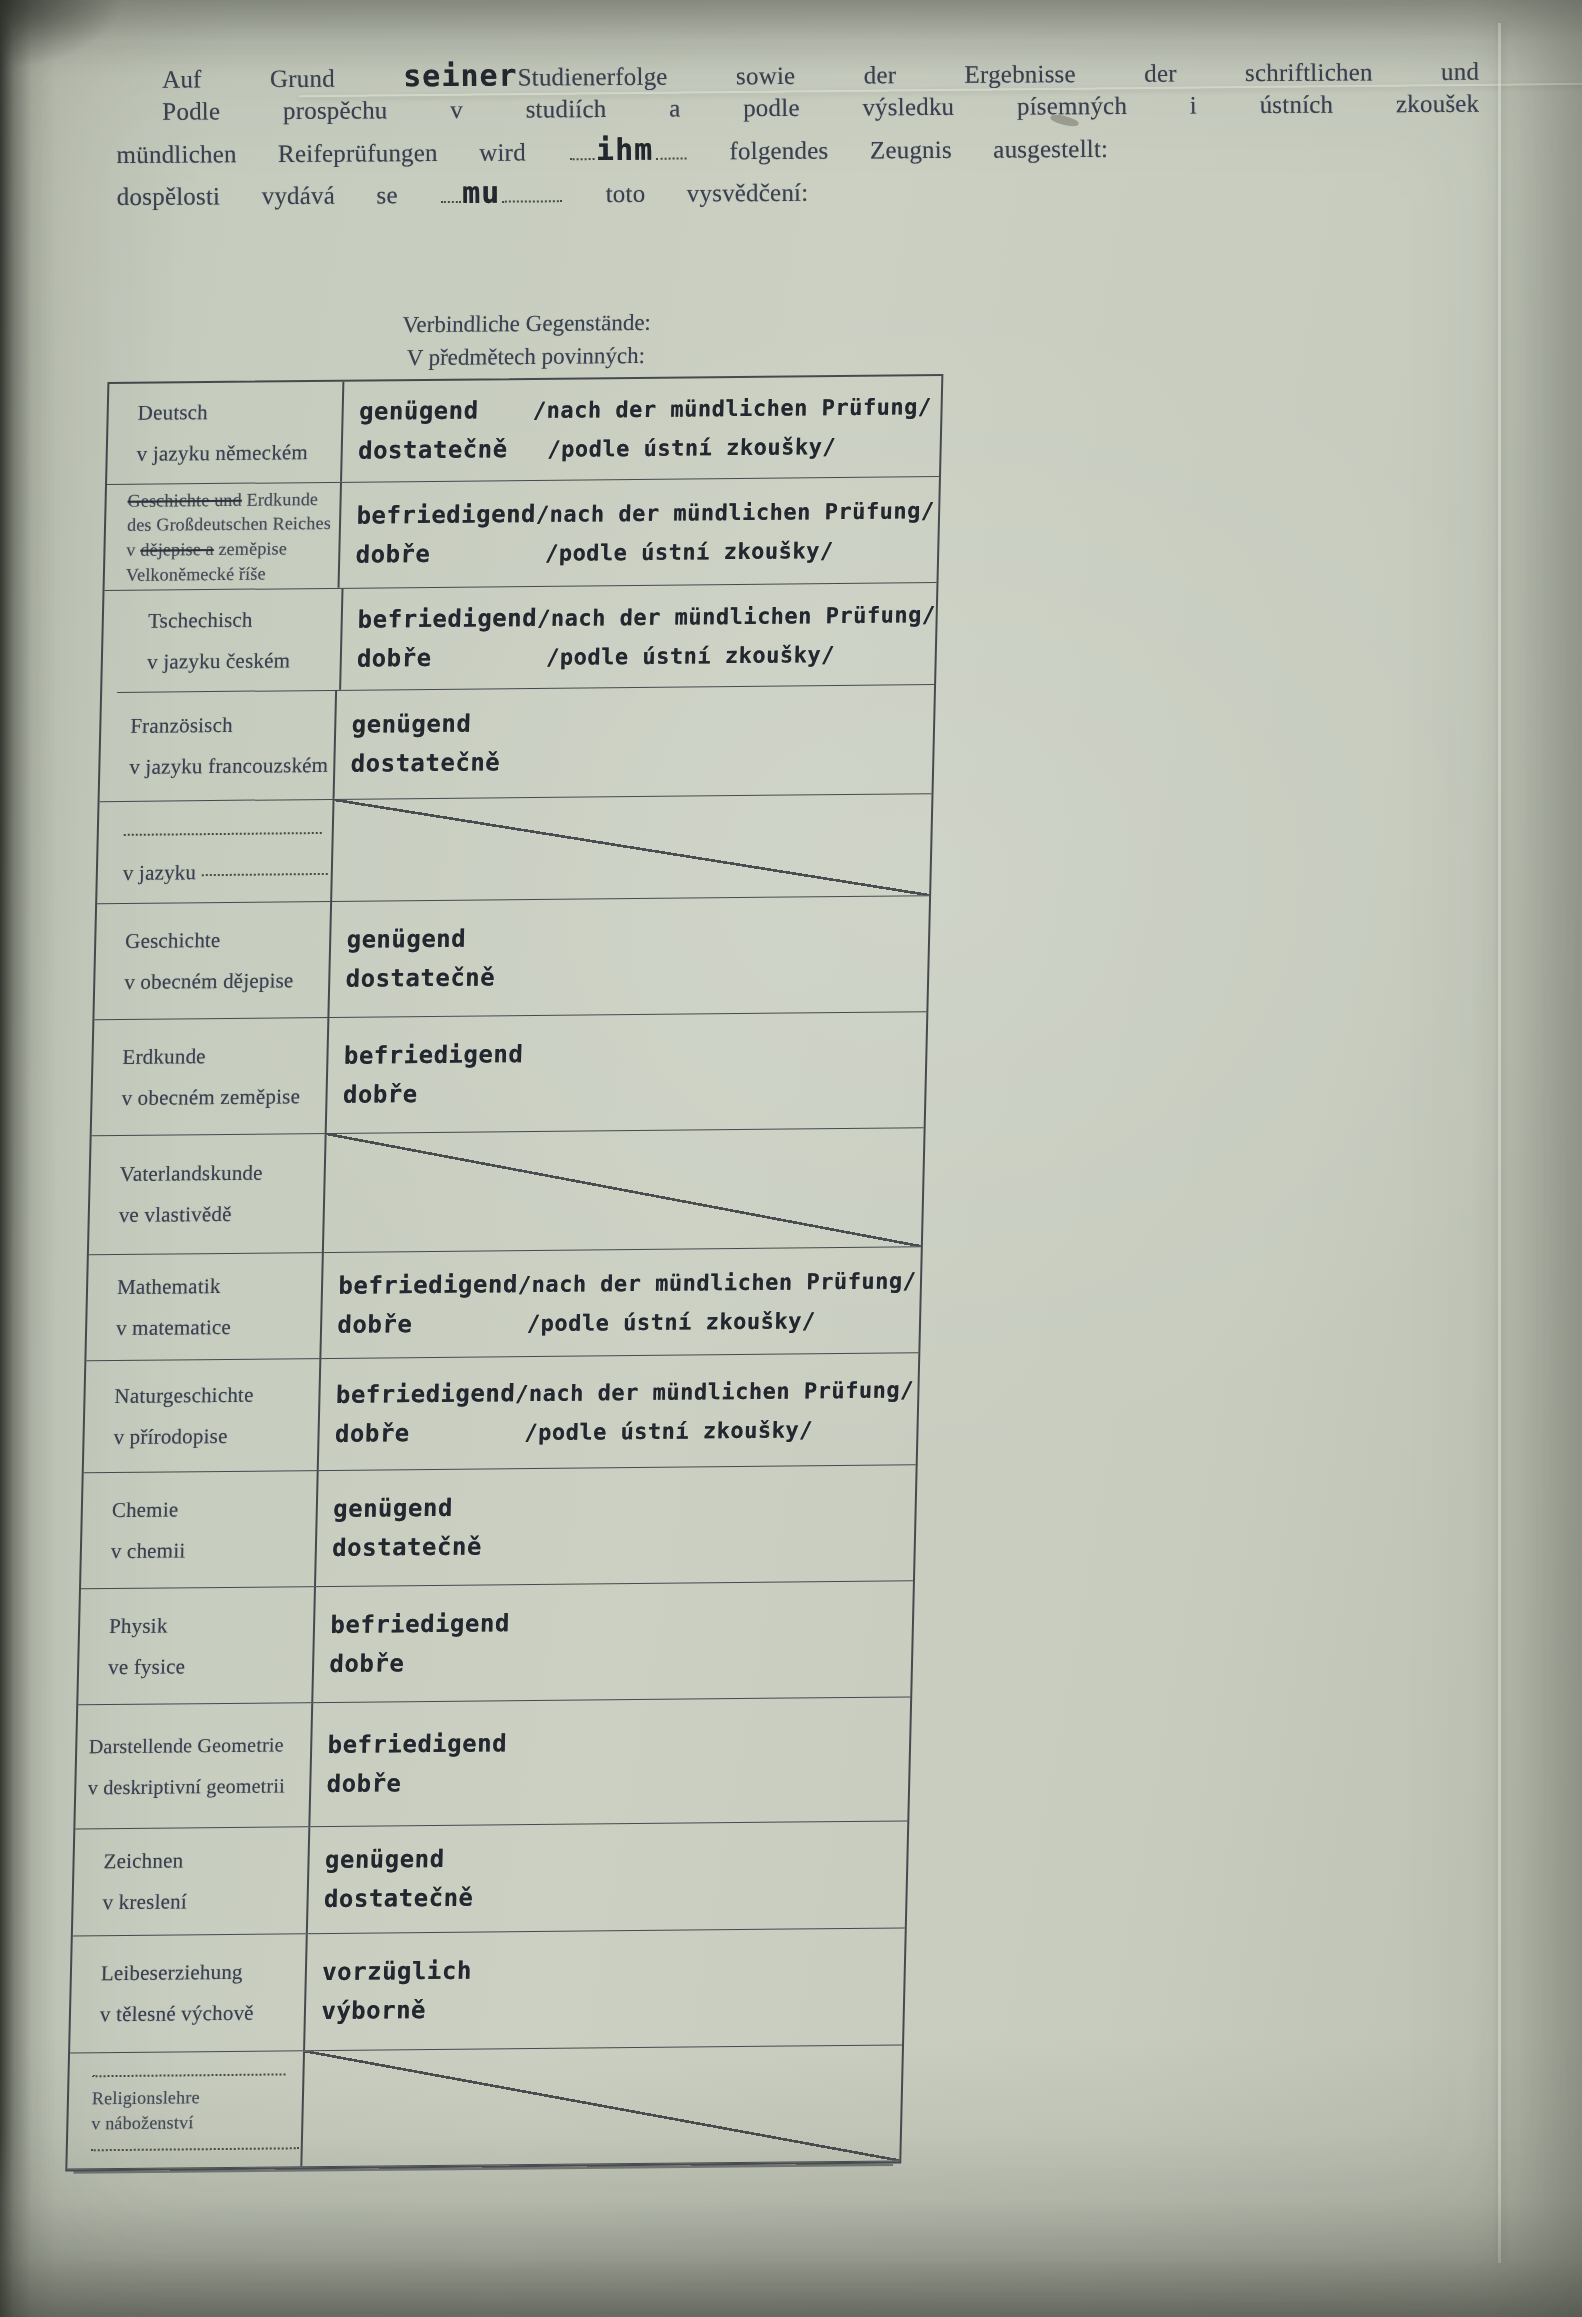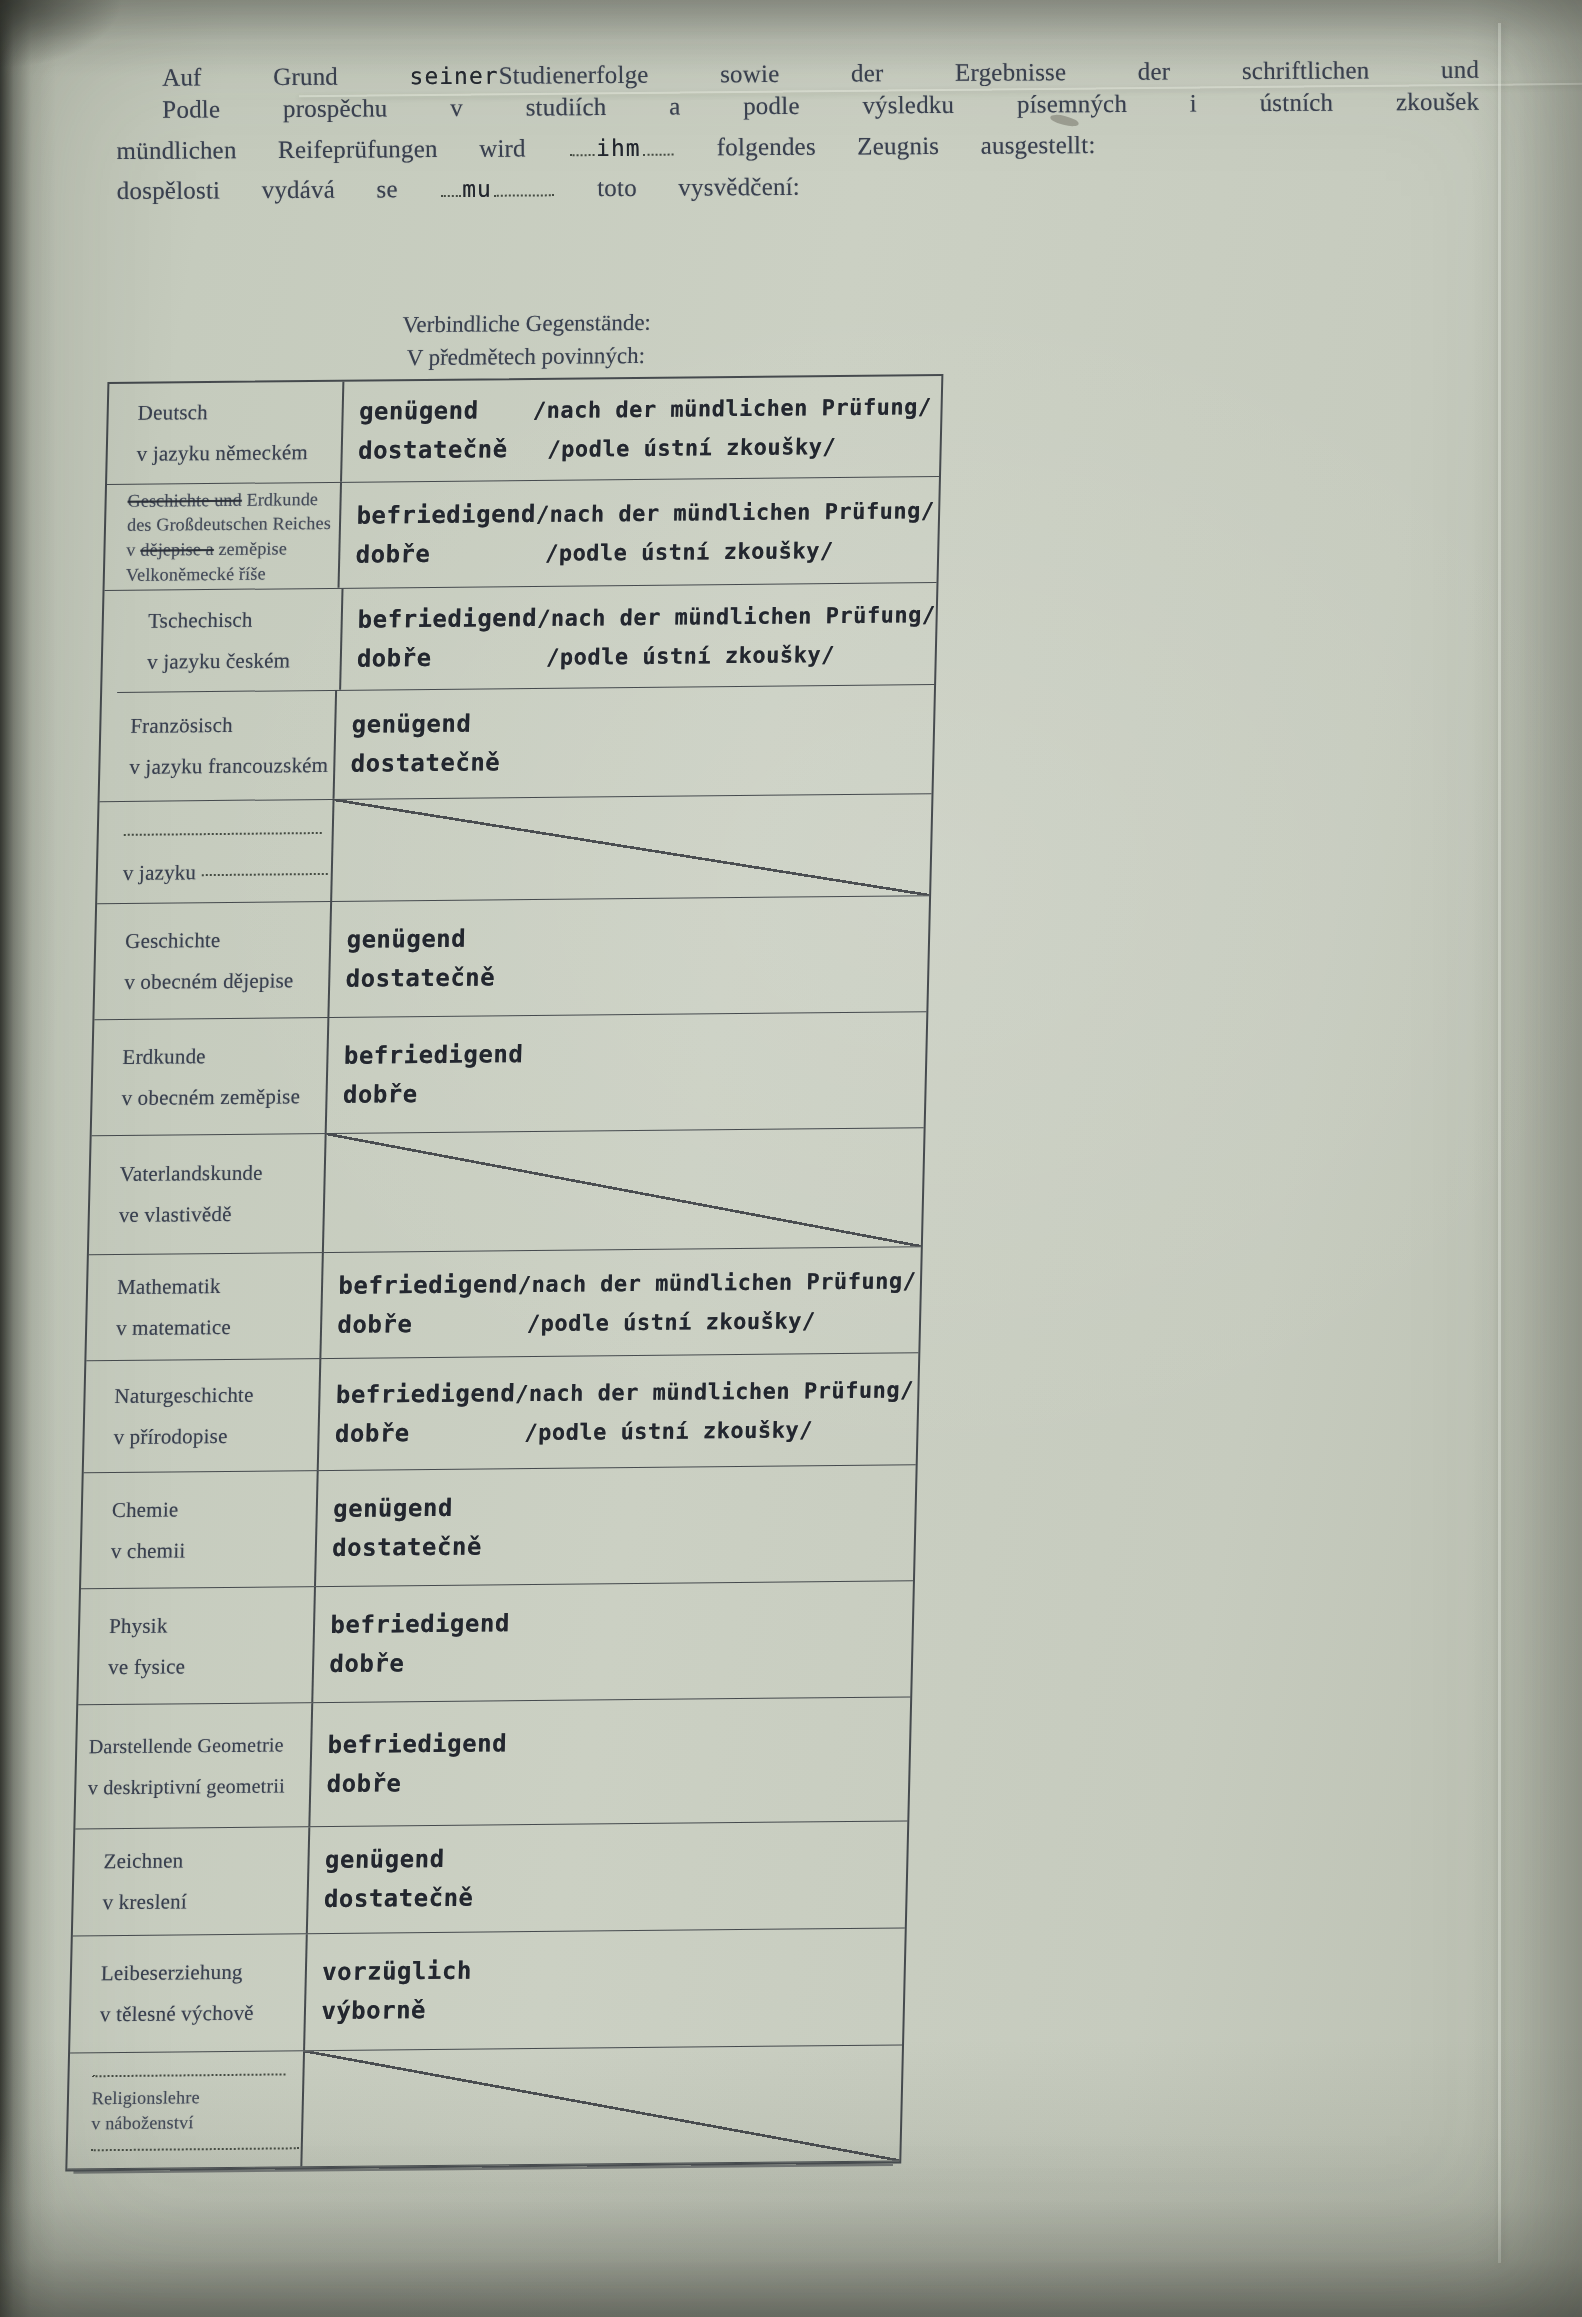--- a/index.html
+++ b/index.html
@@ -30,22 +30,22 @@
   .smudge{position:absolute;left:1050px;top:116px;width:29px;height:8.7px;border-radius:50%;
     background:rgba(72,66,58,.35);transform:rotate(14deg);pointer-events:none;}
 
   
   .header{position:absolute;left:116px;top:62px;width:1363px;transform:rotate(-0.35deg);
     transform-origin:0 0;font-size:25px;line-height:32px;letter-spacing:0.2px;
     text-shadow:0 0 1px rgba(58,65,80,.45);}
   .header p{margin:0;white-space:nowrap;}
   .hj{text-indent:46px;text-align:justify;text-align-last:justify;}
   .hw{margin-top:8.7px !important;word-spacing:35px;}
-  .typed{font-family:"DejaVu Sans Mono","Liberation Mono",monospace;font-size:23px;
-    font-weight:400;letter-spacing:1px;color:var(--ink-typed);
+  .typed{font-family:"DejaVu Sans Mono","Liberation Mono",monospace;font-size:30px;
+    font-weight:700;letter-spacing:1px;color:var(--ink-typed);
     text-shadow:0 0 0.6px rgba(32,36,44,.6);}
   .hdots{display:inline-block;height:3.9px;border-bottom:2.1px dotted var(--dots);margin:0 1.9px;}
 
   
   .tblwrap{position:absolute;left:109px;top:311px;width:836px;
     transform:rotate(-0.55deg) skewX(-1.9deg);transform-origin:50% 0;}
   .heading{text-align:center;font-size:23px;line-height:26px;margin:0 0 6.8px 0;
     text-shadow:0 0 1px rgba(58,65,80,.4);}
   .tbl{border:2.4px solid var(--ink-border);box-sizing:border-box;
     box-shadow:0 10.6px 0 -8.2px rgba(46,50,58,.55);}

